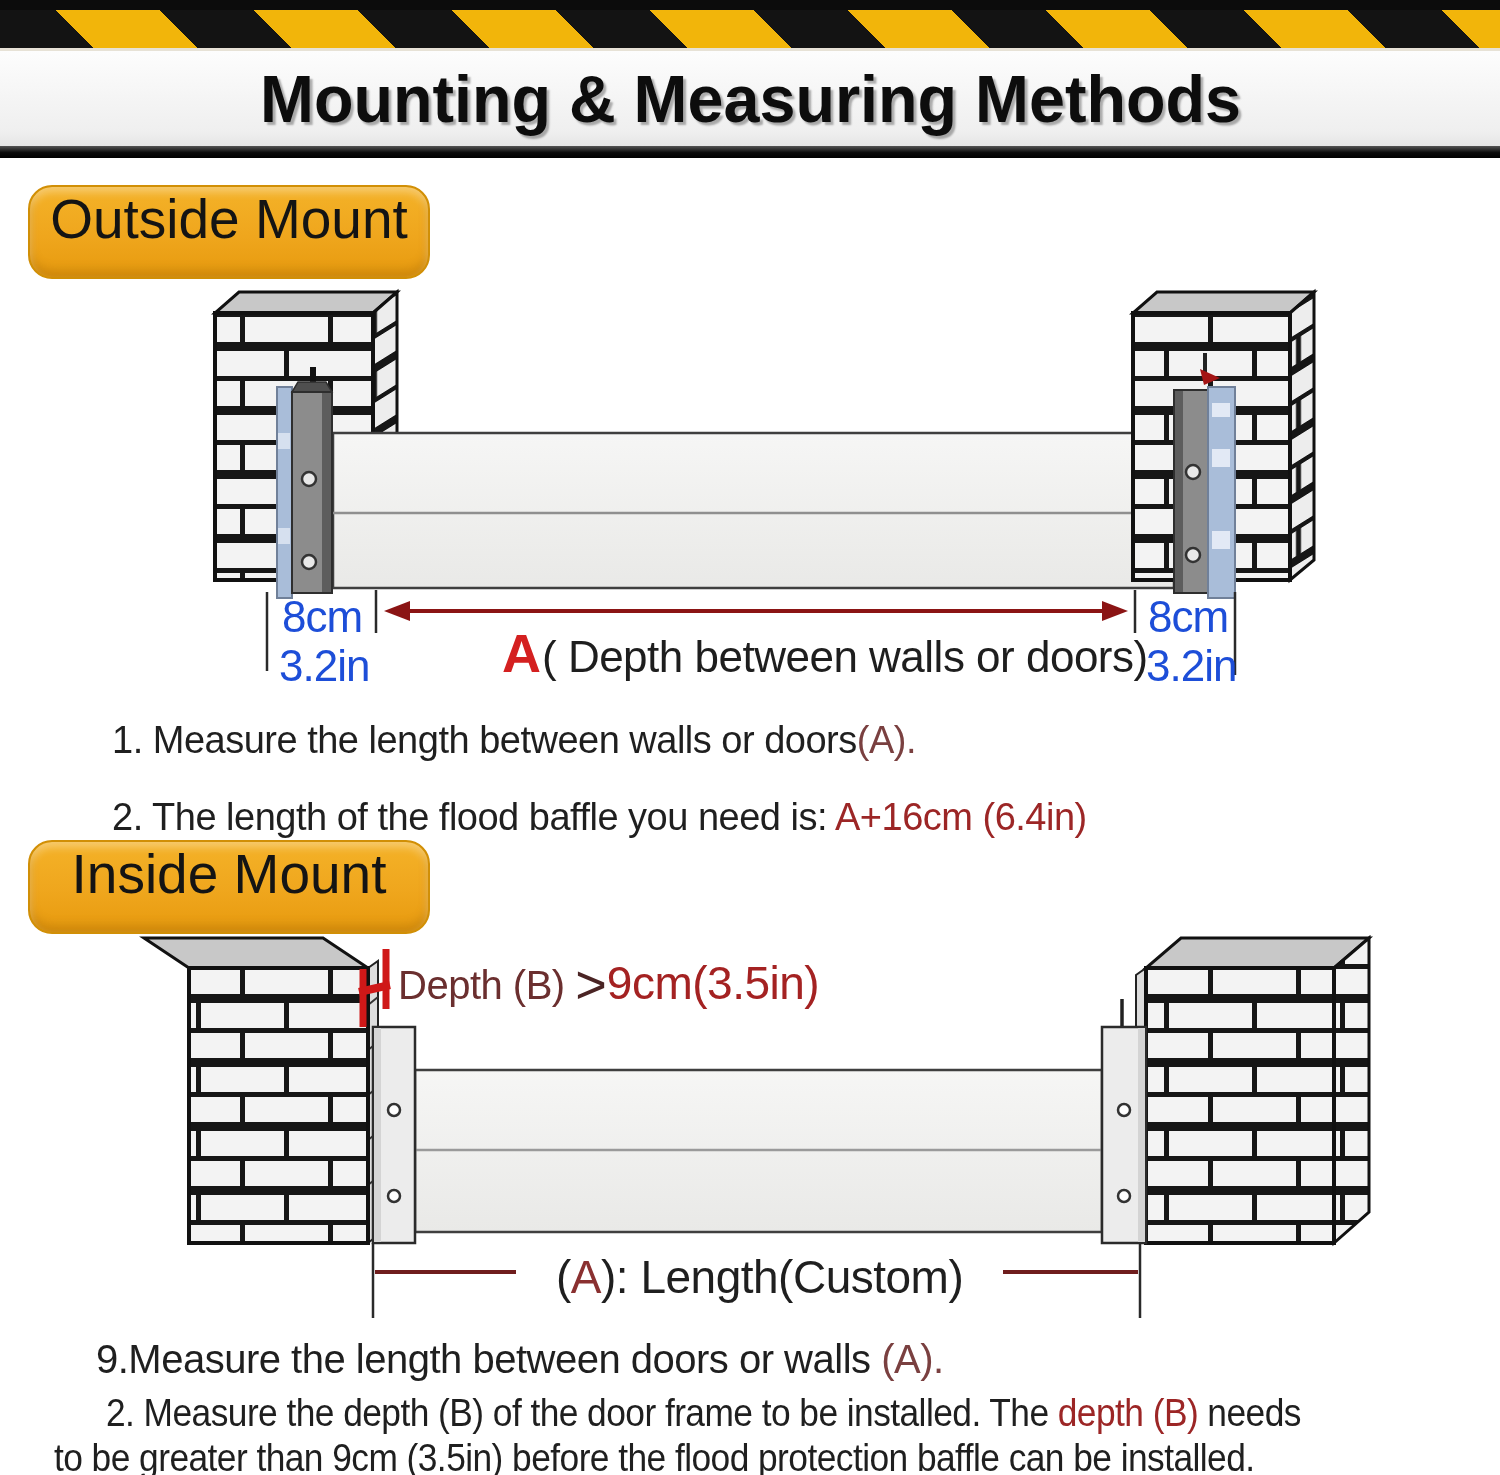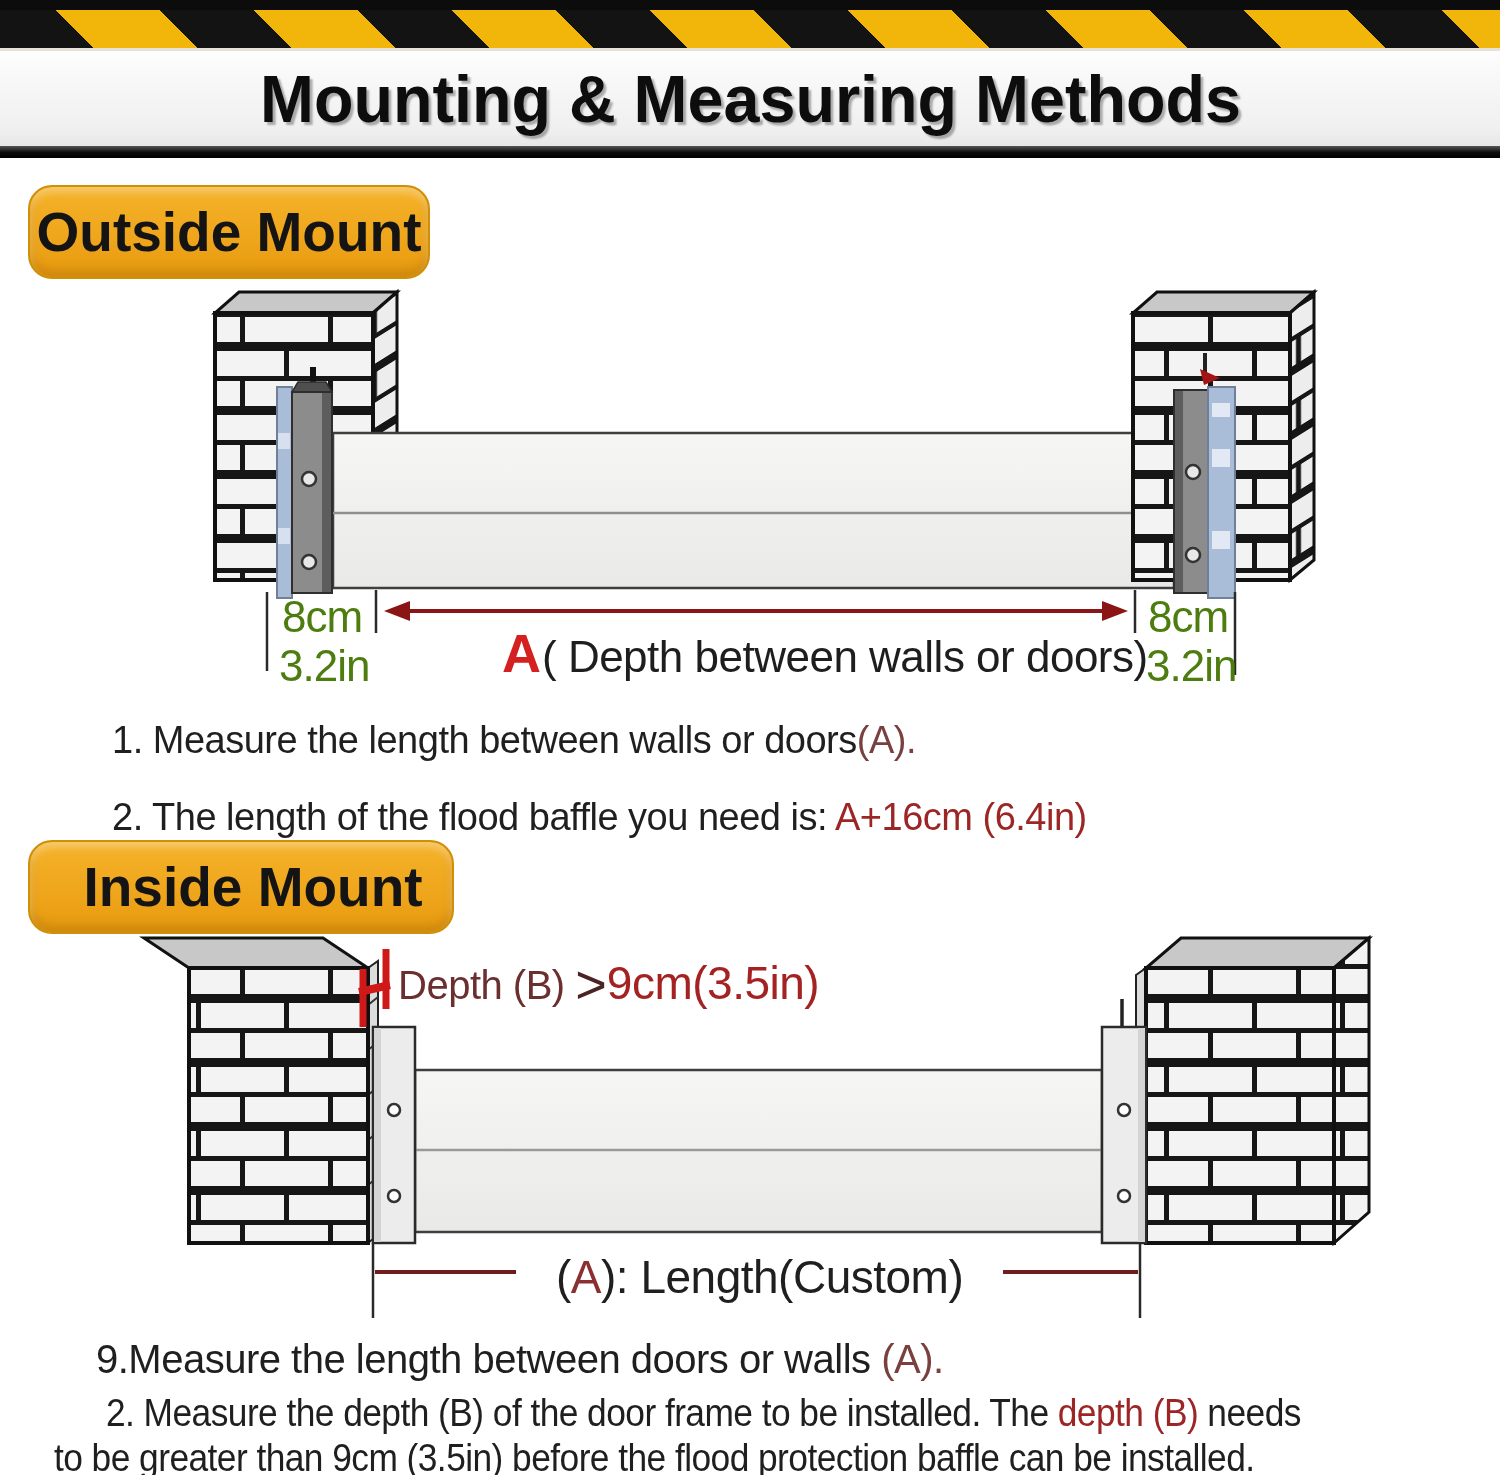--- a/index.html
+++ b/index.html
@@ -29,28 +29,28 @@
   }
   .title-under-bar{left:0;top:146px;width:1500px;height:12px;
     background:linear-gradient(180deg,#555 0%,#0b0b0b 55%,#000 100%);}
 
   
   .mount-badge{
     left:28px;width:398px;height:90px;border-radius:24px;
     background:linear-gradient(180deg,#f4b228 0%,#efa61d 55%,#e79a0e 100%);
     border:2px solid #d18f06;
     box-shadow:inset 0 5px 8px rgba(255,255,255,.35), inset 0 -7px 10px rgba(140,85,0,.28);
-    display:flex;align-items:center;justify-content:center;
-    font-size:55px;color:#141414;white-space:nowrap;font-weight:bold;
+    display:flex;align-items:flex-start;justify-content:center;
+    font-size:55px;color:#141414;white-space:nowrap;
   }
   #badge-outside{top:185px;}
-  #badge-inside{top:840px;padding-left:24px;}
-
-  
-  .dim-text{font-size:44px;color:#4d7c0f;letter-spacing:-1px;line-height:1.0;white-space:nowrap;}
+  #badge-inside{top:840px;}
+
+  
+  .dim-text{font-size:44px;color:#1d4ed8;letter-spacing:-1px;line-height:1.0;white-space:nowrap;}
   .span-label{white-space:nowrap;}
   .span-label .big-a{font-size:54px;font-weight:bold;color:#D42020;margin-right:1px;}
   .span-label .span-rest{font-size:44px;color:#1e1e1e;letter-spacing:-0.5px;}
   .depth-label{white-space:nowrap;}
   .depth-label .d-prefix{font-size:40px;color:#6b2f2f;letter-spacing:-0.5px;}
   .depth-label .d-gt{font-size:54px;color:#4a2424;vertical-align:-4px;}
   .depth-label .d-value{font-size:46px;color:#a42222;letter-spacing:-0.5px;}
   .len-label{font-size:46px;color:#1f1f1f;letter-spacing:-0.5px;white-space:nowrap;}
   .len-label .len-a{color:#8a3030;}
 

